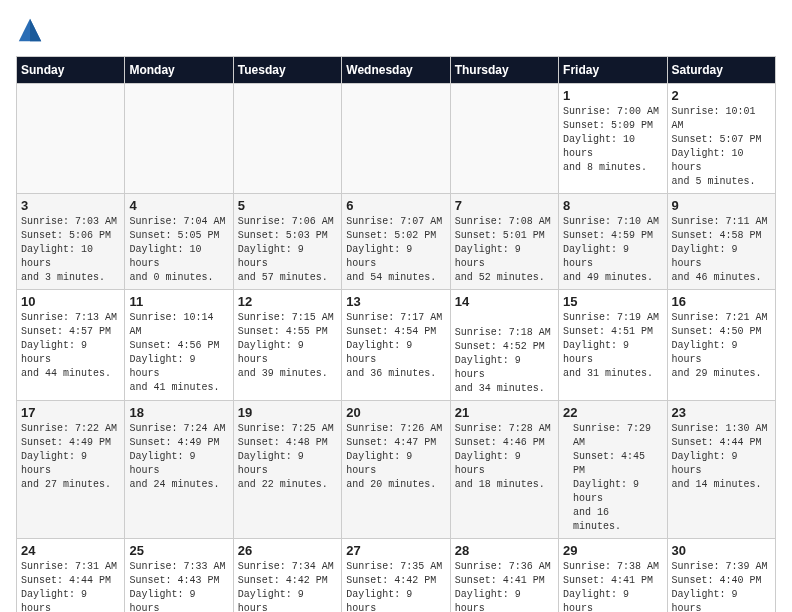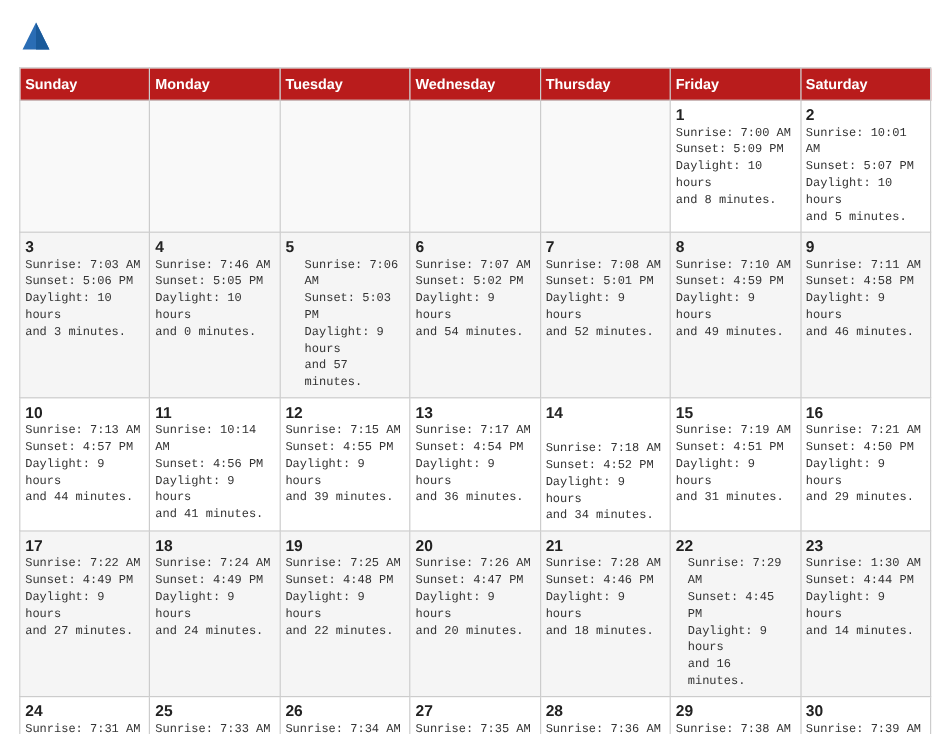--- a/index.html
+++ b/index.html
@@ -45,21 +45,21 @@
     }
     .location {
       font-size: 16px;
       color: #555;
     }
     .calendar {
       width: 100%;
       border-collapse: collapse;
     }
     .calendar th {
-      background: #b91c1c;
+      background: #0f172a;
       color: #fff;
       font-size: 12px;
       font-weight: bold;
       padding: 6px 4px;
       text-align: left;
       border: 1px solid #ccc;
     }
     .calendar td {
       border: 1px solid #ccc;
       vertical-align: top;
@@ -150,28 +150,28 @@
       <tr>
         <td>
           <span class="day-number">3</span>
           <div class="day-info" style="white-space: pre-line;">Sunrise: 7:03 AM
 Sunset: 5:06 PM
 Daylight: 10 hours
 and 3 minutes.</div>
         </td>
         <td>
           <span class="day-number">4</span>
-          <div class="day-info" style="white-space: pre-line;">Sunrise: 7:46 AM
+          <div class="day-info" style="white-space: pre-line;">Sunrise: 7:04 AM
 Sunset: 5:05 PM
 Daylight: 10 hours
 and 0 minutes.</div>
         </td>
         <td>
           <span class="day-number">5</span>
-          <div class="day-info" style="white-space: pre-line; margin-left: 16px;">Sunrise: 7:06 AM
+          <div class="day-info" style="white-space: pre-line;">Sunrise: 7:06 AM
 Sunset: 5:03 PM
 Daylight: 9 hours
 and 57 minutes.</div>
         </td>
         <td>
           <span class="day-number">6</span>
           <div class="day-info" style="white-space: pre-line;">Sunrise: 7:07 AM
 Sunset: 5:02 PM
 Daylight: 9 hours
 and 54 minutes.</div>

